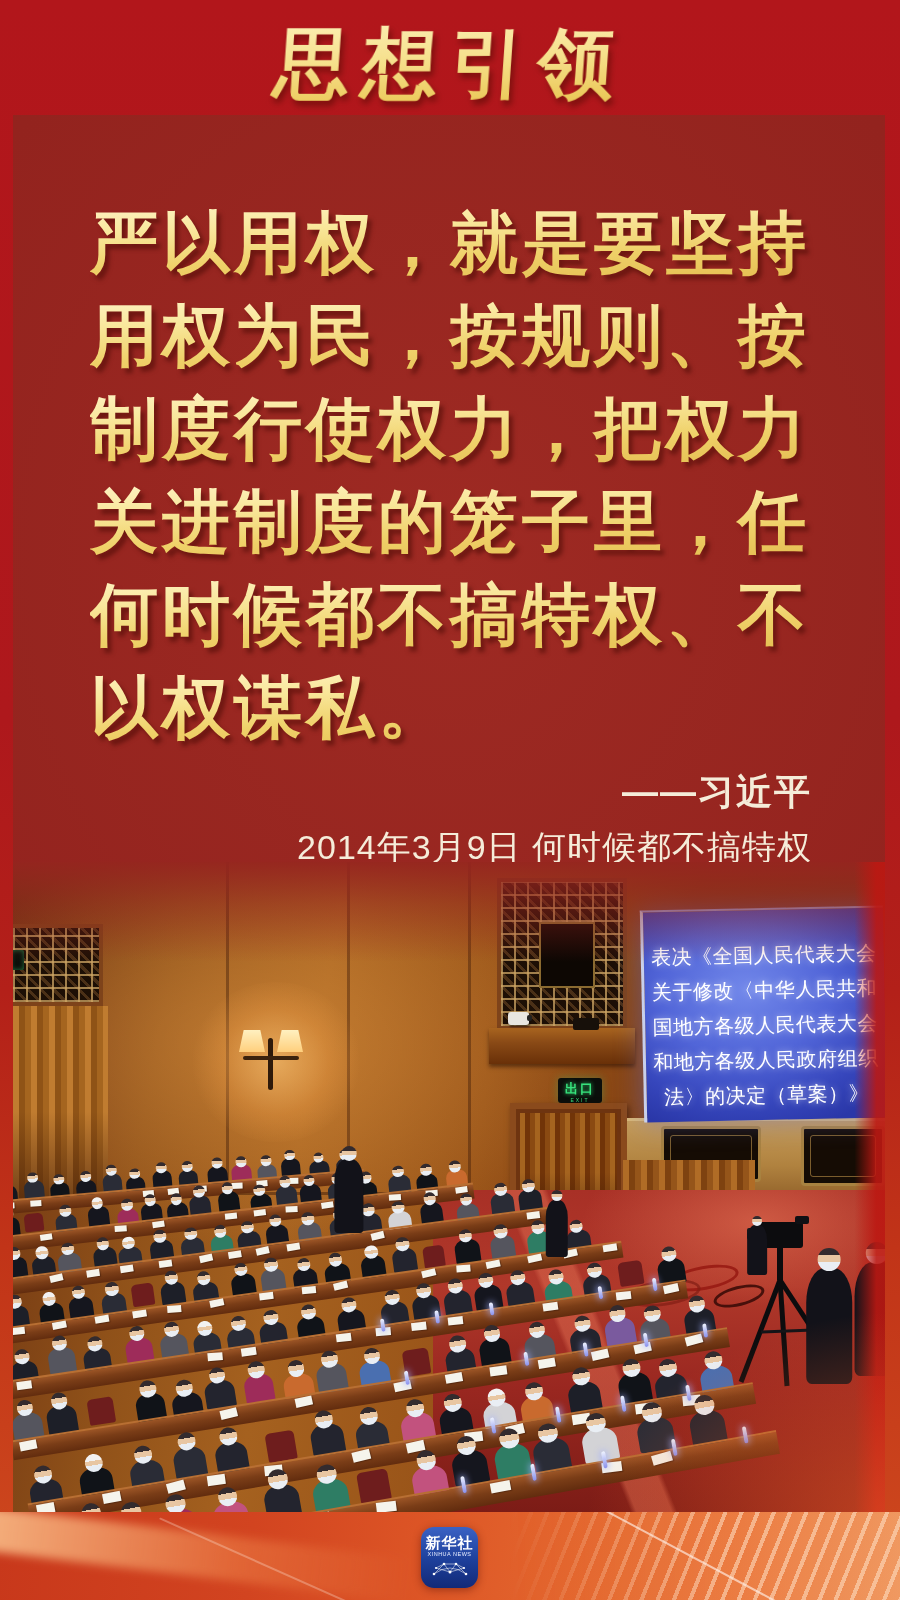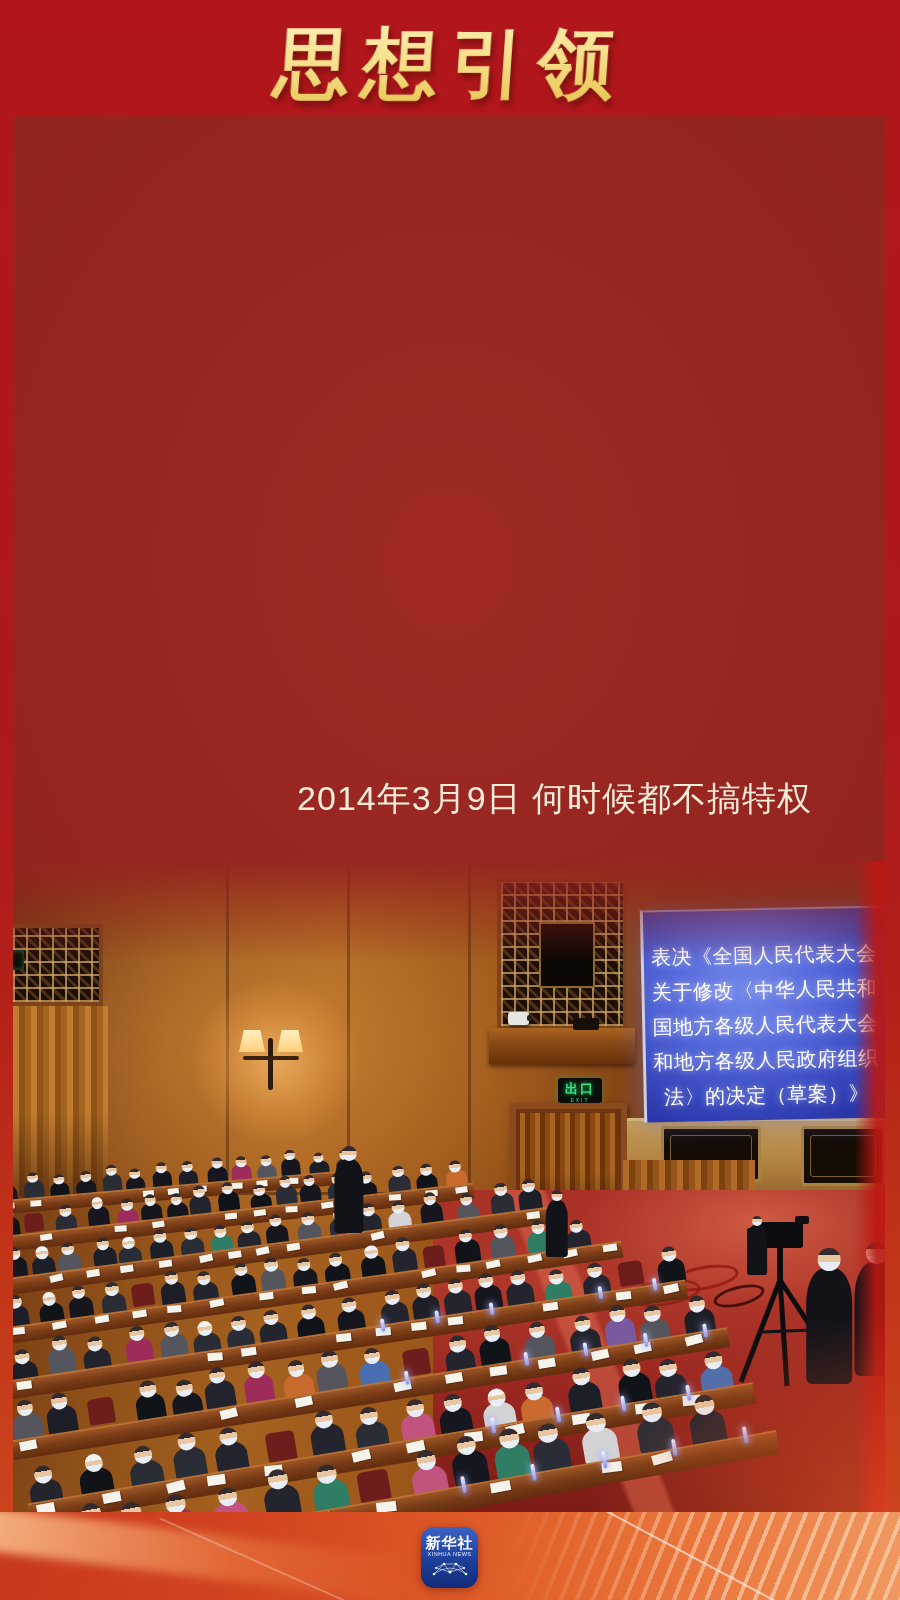--- a/index.html
+++ b/index.html
@@ -138,22 +138,31 @@
 </style>
 </head>
 <body>
 
 <div class="page">
 
   <div class="title">思想引领</div>
 
   <div class="panel"></div>
 
+  <div class="quote">
+    <div class="quote-line">严以用权，就是要坚持</div>
+    <div class="quote-line">用权为民，按规则、按</div>
+    <div class="quote-line">制度行使权力，把权力</div>
+    <div class="quote-line">关进制度的笼子里，任</div>
+    <div class="quote-line">何时候都不搞特权、不</div>
+    <div class="quote-line">以权谋私。</div>
+  </div>
 
   <div class="attrib">
+    <div class="who">——习近平</div>
     <div class="src">2014年3月9日 何时候都不搞特权</div>
   </div>
 
   <div class="photo">
     <div class="wall"></div>
     <div class="wall-seams"></div>
     <div class="wall-molding"></div>
 
     <div class="lattice lattice-left"></div>
     <div class="exit-mini"></div>

